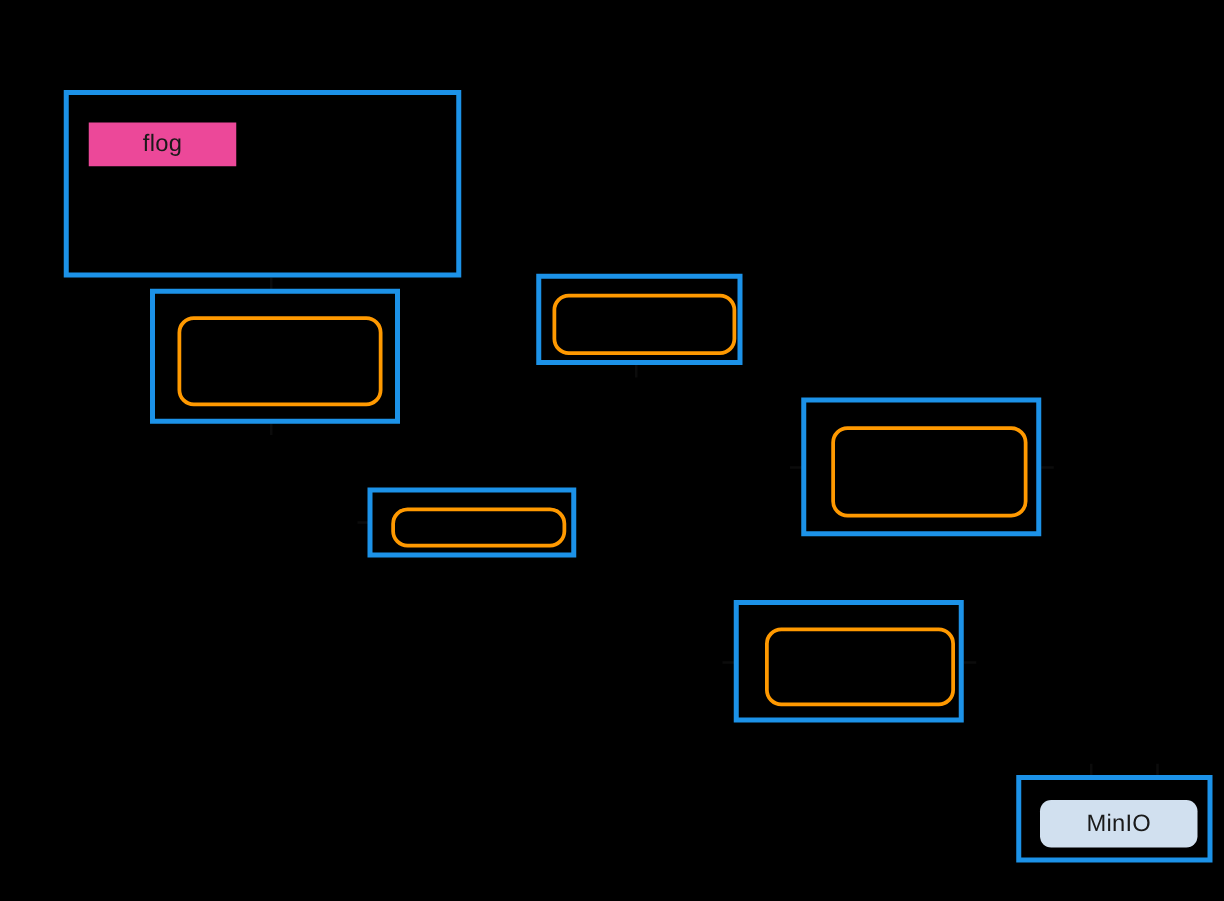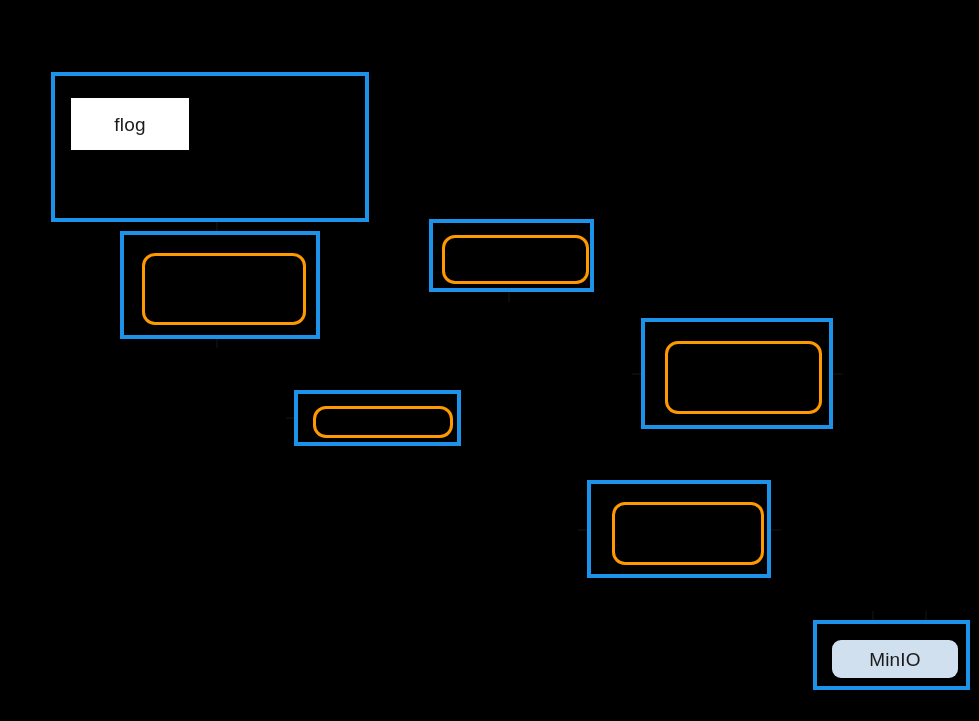--- a/index.html
+++ b/index.html
@@ -58,21 +58,21 @@
     <div class="connector" style="left: 216px; top: 338px; width: 2px; height: 10px; background: rgb(11, 11, 11);"></div>
     <div class="connector" style="left: 508px; top: 292px; width: 2px; height: 10px; background: rgb(11, 11, 11);"></div>
     <div class="connector" style="left: 286px; top: 417px; width: 9px; height: 2px; background: rgb(11, 11, 11);"></div>
     <div class="connector" style="left: 632px; top: 373px; width: 10px; height: 2px; background: rgb(11, 11, 11);"></div>
     <div class="connector" style="left: 833px; top: 373px; width: 10px; height: 2px; background: rgb(11, 11, 11);"></div>
     <div class="connector" style="left: 578px; top: 529px; width: 10px; height: 2px; background: rgb(11, 11, 11);"></div>
     <div class="connector" style="left: 771px; top: 529px; width: 10px; height: 2px; background: rgb(11, 11, 11);"></div>
     <div class="connector" style="left: 872px; top: 611px; width: 2px; height: 10px; background: rgb(11, 11, 11);"></div>
     <div class="connector" style="left: 925px; top: 611px; width: 2px; height: 10px; background: rgb(11, 11, 11);"></div>
     <div class="node" style="left: 51px; top: 72px; width: 318px; height: 150px; border-color: rgb(28, 146, 232);">
-      <div class="label-chip" style="left: 16px; top: 22px; width: 118px; height: 52px; background: #ffffff; color: rgb(26, 26, 26);">flog</div>
+      <div class="label-chip" style="left: 16px; top: 22px; width: 118px; height: 35px; background: #ec4899; color: rgb(26, 26, 26);">flog</div>
     </div>
     <div class="node" style="left: 120px; top: 231px; width: 200px; height: 108px; border-color: rgb(28, 146, 232);">
       <div class="inner-rounded" style="left: 18px; top: 18px; width: 164px; height: 72px; border-color: rgb(255, 153, 0);"></div>
     </div>
     <div class="node" style="left: 429px; top: 219px; width: 165px; height: 73px; border-color: rgb(28, 146, 232);">
       <div class="inner-rounded" style="left: 9px; top: 12px; width: 147px; height: 49px; border-color: rgb(255, 153, 0);"></div>
     </div>
     <div class="node" style="left: 641px; top: 318px; width: 192px; height: 111px; border-color: rgb(28, 146, 232);">
       <div class="inner-rounded" style="left: 20px; top: 19px; width: 157px; height: 73px; border-color: rgb(255, 153, 0);"></div>
     </div>

